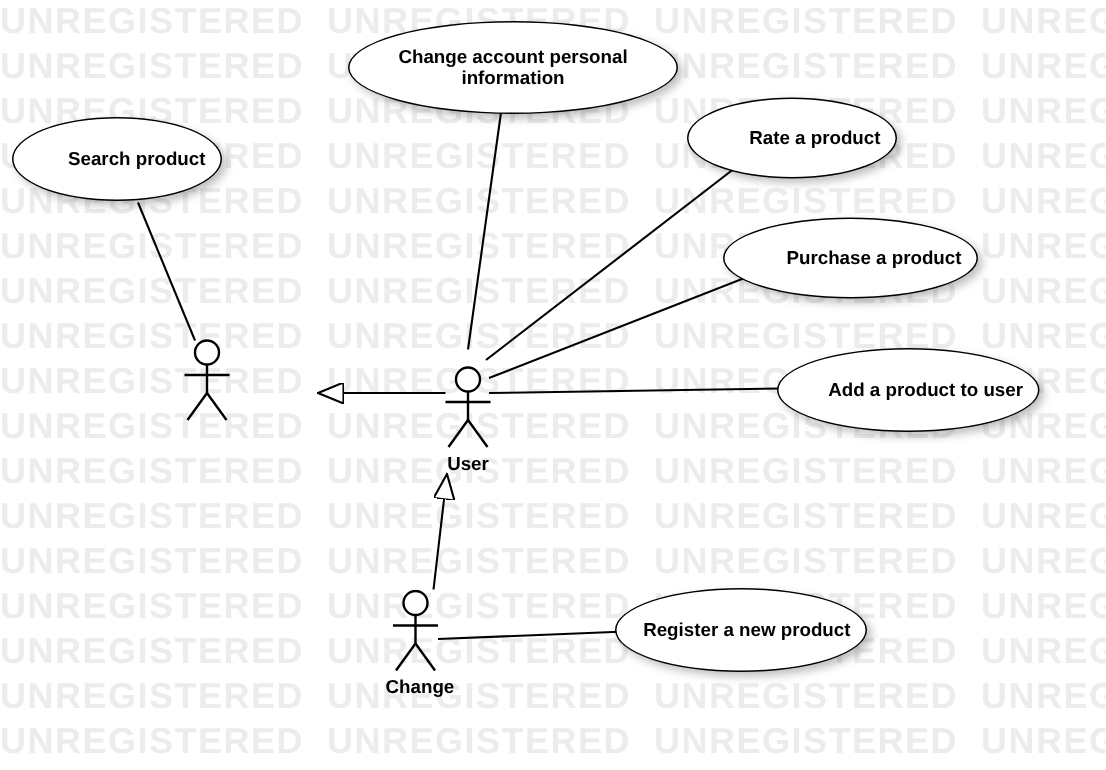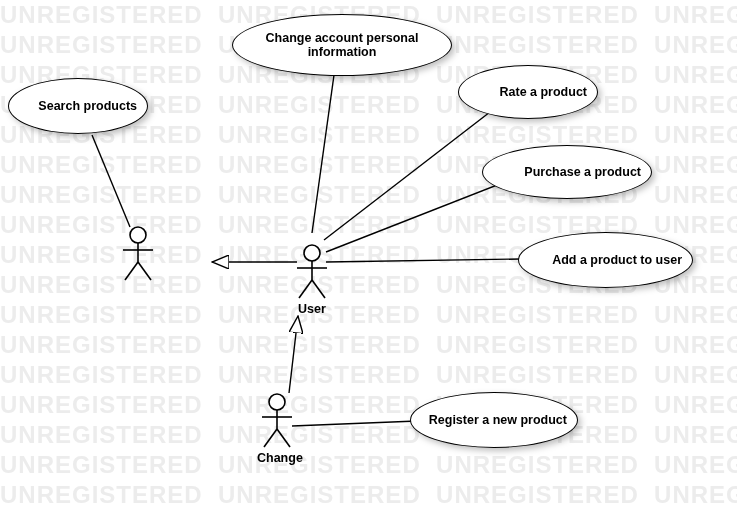--- a/index.html
+++ b/index.html
@@ -92,21 +92,21 @@
   <line x1="326" y1="262" x2="520" y2="259" stroke="#000" stroke-width="1.4"></line>
 
   <line x1="292" y1="426" x2="417" y2="421" stroke="#000" stroke-width="1.4"></line>
 
   <line x1="297" y1="262" x2="212" y2="262" stroke="#000" stroke-width="1.4" marker-end="url(#gen)"></line>
 
   <line x1="289" y1="393" x2="298" y2="316" stroke="#000" stroke-width="1.4" marker-end="url(#gen)"></line>
 </svg>
 
 <div class="uc" style="left:8px; top:78px;  width:140px;height:56px;">
-  <span>Search products</span>
+  <span>Search product</span>
 </div>
 <div class="uc" style="left:232px;top:14px;  width:220px;height:62px;">
   <span>Change account personal information</span>
 </div>
 <div class="uc" style="left:458px;top:65px;  width:140px;height:54px;">
   <span>Rate a product</span>
 </div>
 <div class="uc" style="left:482px;top:145px; width:170px;height:54px;">
   <span>Purchase a product</span>
 </div>

